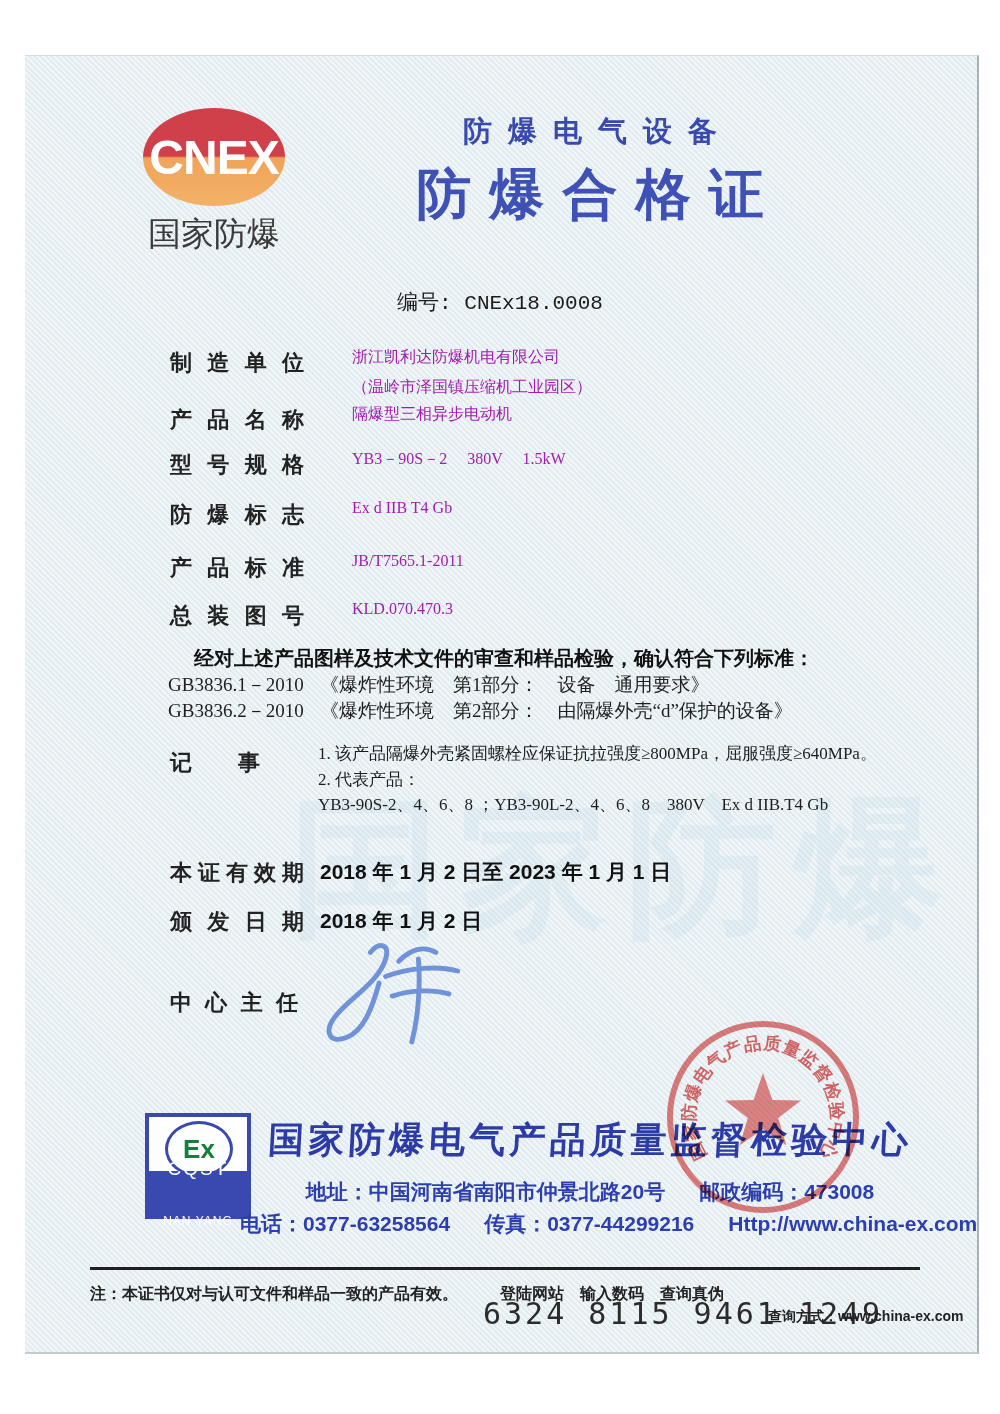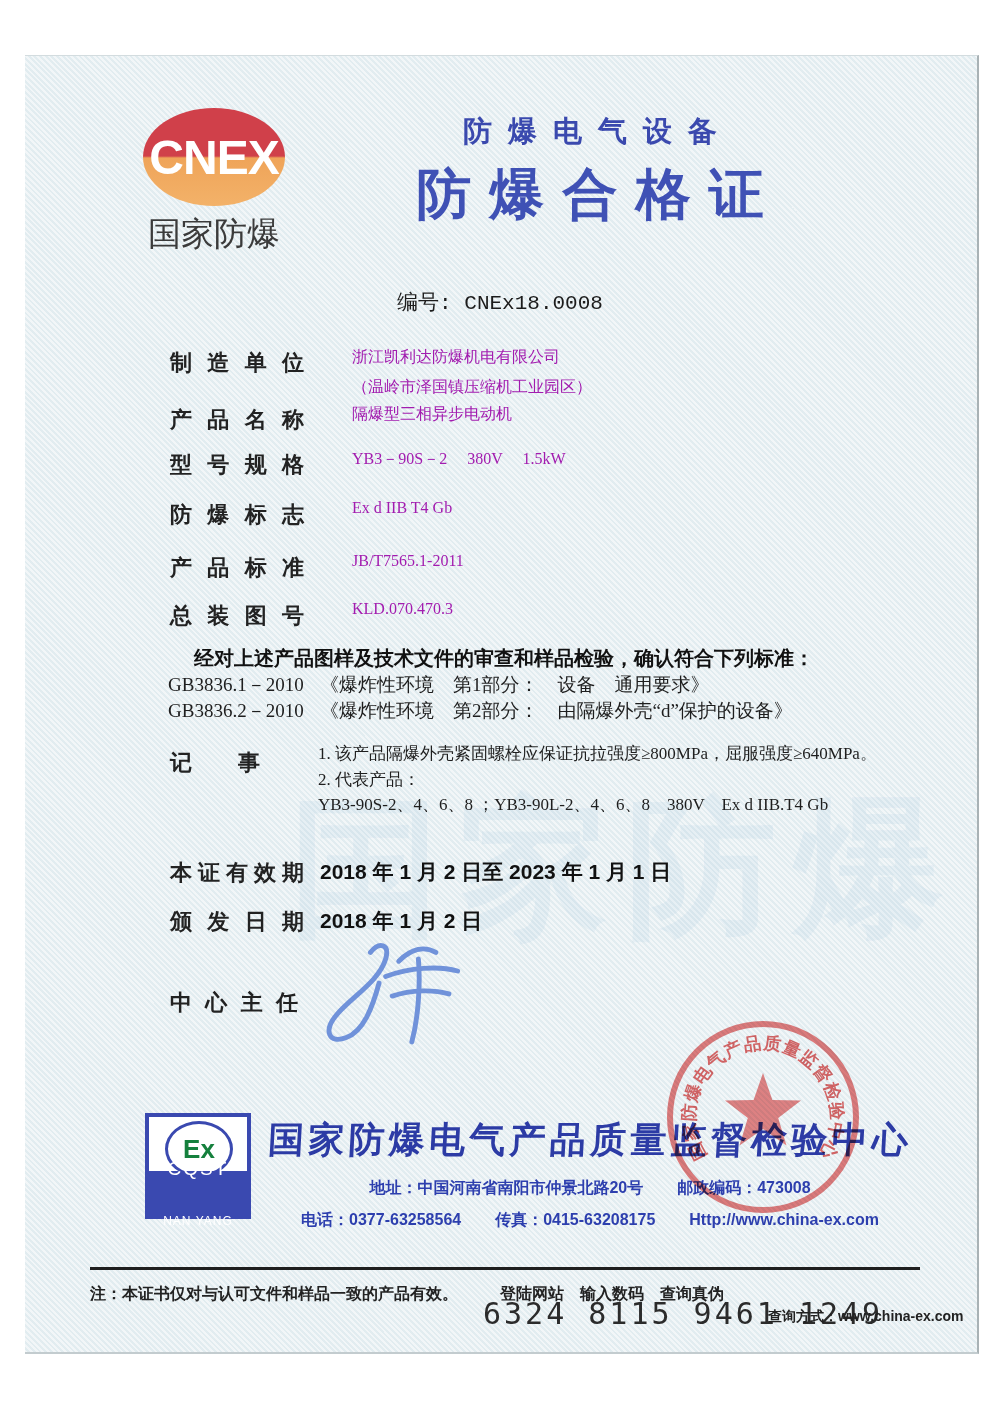--- a/index.html
+++ b/index.html
@@ -87,21 +87,21 @@
   .badge-cqst{color:#fff;font-size:19px;letter-spacing:2px;line-height:21px;}
   .badge-city{color:#fff;font-size:12px;letter-spacing:1px;line-height:14px;}
   .center-name{
     left:268px;top:1116px;width:640px;
     font-size:36px;font-weight:bold;color:#2c3ba5;
     font-family:"Liberation Serif","DejaVu Serif",serif;
     text-align:justify;text-align-last:justify;transform:skewX(-3deg);
   }
   .center-line{
     left:240px;width:700px;text-align:center;
-    font-size:16px;font-weight:bold;color:#2d3fae;white-space:nowrap;
+    font-size:21px;font-weight:bold;color:#2d3fae;white-space:nowrap;
   }
   .gapL{display:inline-block;width:34px;}
   
   .stamp-svg{left:653px;top:1007px;mix-blend-mode:multiply;}
   .sig-svg{left:300px;top:935px;}
   
   .footer-line{left:90px;top:1267px;width:830px;height:3px;background:#1f1f1f;}
   .footer-note{left:90px;top:1284px;font-size:16px;font-weight:bold;color:#222;white-space:nowrap;}
   .footer-hint{margin-left:42px;font-family:Liberation Mono, monospace;}
   .footer-code{
@@ -180,21 +180,21 @@
     <span class="badge-city">NAN YANG</span>
   </div>
 </div>
 
 <div class="abs center-name">国家防爆电气产品质量监督检验中心</div>
 
 <div class="abs center-line" style="top:1178px">
   <span>地址：</span><span>中国河南省南阳市仲景北路20号</span><span class="gapL"></span><span>邮政编码：</span><span>473008</span>
 </div>
 <div class="abs center-line" style="top:1210px">
-  <span>电话：</span><span>0377-63258564</span><span class="gapL"></span><span>传真：</span><span>0415-63208175</span><span class="gapL"></span><span>Http://www.china-ex.com</span>
+  <span>电话：</span><span>0377-63258564</span><span class="gapL"></span><span>传真：</span><span>0377-44299216</span><span class="gapL"></span><span>Http://www.china-ex.com</span>
 </div>
 
 <svg class="abs stamp-svg" width="220" height="220" viewBox="0 0 220 220">
   <circle cx="110" cy="110" r="93" fill="none" stroke="#df5353" stroke-width="6" opacity="0.75"></circle>
   <polygon points="110,66 119.4,93.1 148,93.6 125.2,110.9 133.5,138.4 110,122 86.5,138.4 94.8,110.9 72,93.6 100.6,93.1" fill="#df5353" opacity="0.7"></polygon>
   <path id="stampArc" d="M 54.3,149 A 68,68 0 1 1 165.7,149" fill="none"></path>
   <text font-size="17.5" fill="#dd4f4f" letter-spacing="1" opacity="0.85" font-weight="bold">
     <textPath href="#stampArc">国家防爆电气产品质量监督检验中心</textPath>
   </text>
 </svg>

